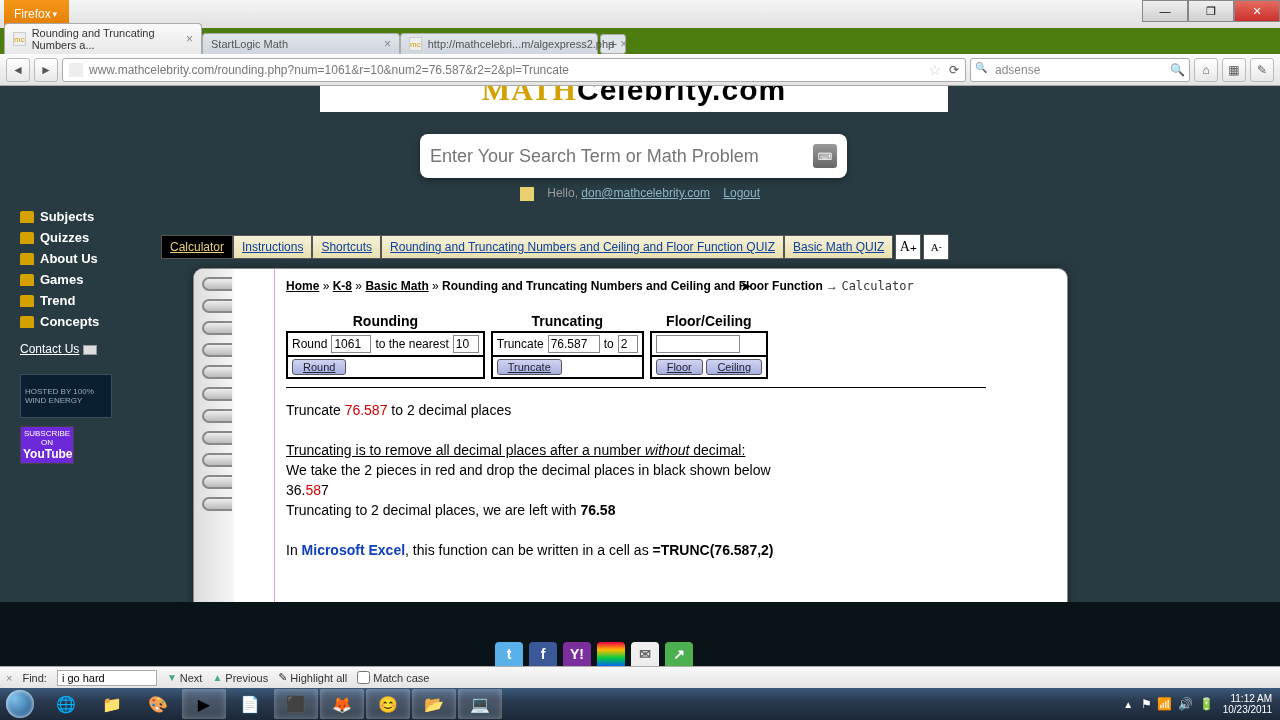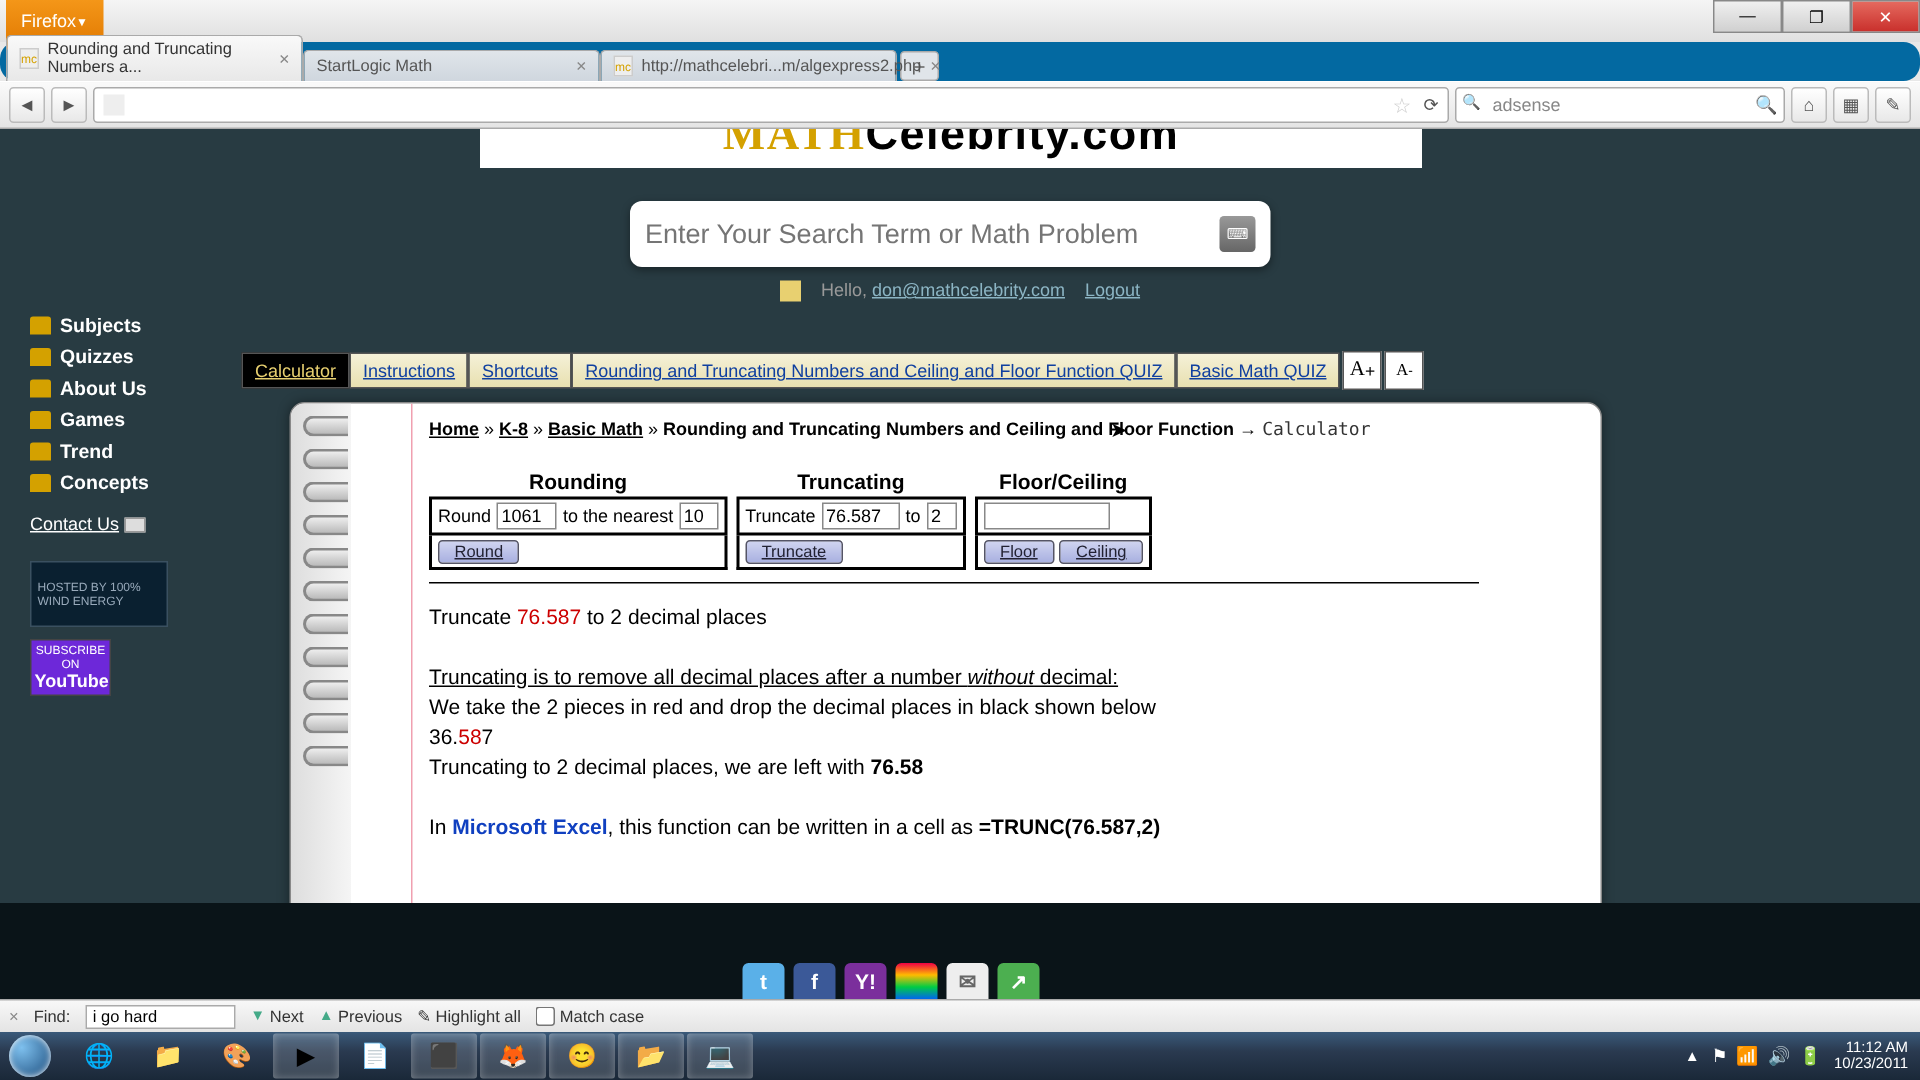--- a/index.html
+++ b/index.html
@@ -7,21 +7,21 @@
 
 
 .browser-chrome { background:#e8e8e8; }
 .ff-menu { display:flex; align-items:center; background:linear-gradient(#f5f5f5,#e0e0e0); height:28px; }
 .ff-btn { background:linear-gradient(#f79b1c,#e07800); color:#fff; font-size:12px; padding:12px 10px; border-radius:3px 3px 0 0; margin-left:4px; display:flex; align-items:center; gap:0;}
 .ff-btn .tri { font-size:8px; }
 .win-controls { position:absolute; top:0; right:0; display:flex; }
 .win-btn { width:46px; height:22px; display:flex; align-items:center; justify-content:center; font-size:11px; border:1px solid #888; background:linear-gradient(#f0f0f0,#d0d0d0);}
 .win-close { background:linear-gradient(#e56a5f,#c9302c); color:#fff; }
 
-.tab-strip { display:flex; background:#0369a1; height:26px; align-items:flex-end; padding-left:4px; gap:0;border-radius:11px;}
+.tab-strip { display:flex; background:#4d7c0f; height:26px; align-items:flex-end; padding-left:4px; gap:0;}
 .tab { background:linear-gradient(#f9f9f9,#e8e8e8); border:1px solid #aaa; border-bottom:none; border-radius:4px 4px 0 0; padding:3px 8px; font-size:11px; display:flex; align-items:center; gap:6px; width:198px; color:#333; position:relative;}
 .tab.inactive { background:linear-gradient(#e0e5ea,#cfd6de); color:#555;}
 .tab-close { font-size:12px; color:#888; margin-left:auto;}
 .tab-new { width:26px; text-align:center; font-size:14px; color:#666; border:1px solid #aaa; border-radius:3px; background:#e0e5ea; margin-left:2px; padding:1px 0;}
 .tab-favicon { width:14px; height:14px; background:#eee; border:1px solid #ccc; font-size:8px; display:flex; align-items:center; justify-content:center; color:#d4a100;}
 
 .nav-bar { display:flex; align-items:center; background:linear-gradient(#fafafa,#e4e4e4); height:32px; padding:0 6px; gap:4px; border-top:1px solid #fff; border-bottom:1px solid #aaa;}
 .nav-btn { width:24px; height:24px; border:1px solid #bbb; border-radius:3px; background:linear-gradient(#fff,#e8e8e8); display:flex; align-items:center; justify-content:center; font-size:12px; color:#555;}
 .url-bar { flex:1; height:24px; border:1px solid #aaa; border-radius:3px; background:#fff; display:flex; align-items:center; padding:0 6px; font-size:12px; color:#777;}
 .url-bar .favicon { width:14px; height:14px; background:#eee; margin-right:6px;}
@@ -148,20 +148,21 @@
       <span class="tab-close">×</span>
     </div>
     <div class="tab-new">+</div>
   </div>
 
   <div class="nav-bar">
     <div class="nav-btn">◄</div>
     <div class="nav-btn">►</div>
     <div class="url-bar">
       <span class="favicon"></span>
+      <span>www.mathcelebrity.com/rounding.php?num=1061&amp;r=10&amp;num2=76.587&amp;r2=2&amp;pl=Truncate</span>
       <span class="url-star">☆</span>
       <span style="margin-left:8px;color:#555">⟳</span>
     </div>
     <div class="search-bar">
       <span class="goog">🔍</span>
       <span>adsense</span>
       <span style="margin-left:auto;color:#888">🔍</span>
     </div>
     <div class="nav-right">
       <div class="nav-btn">⌂</div>

